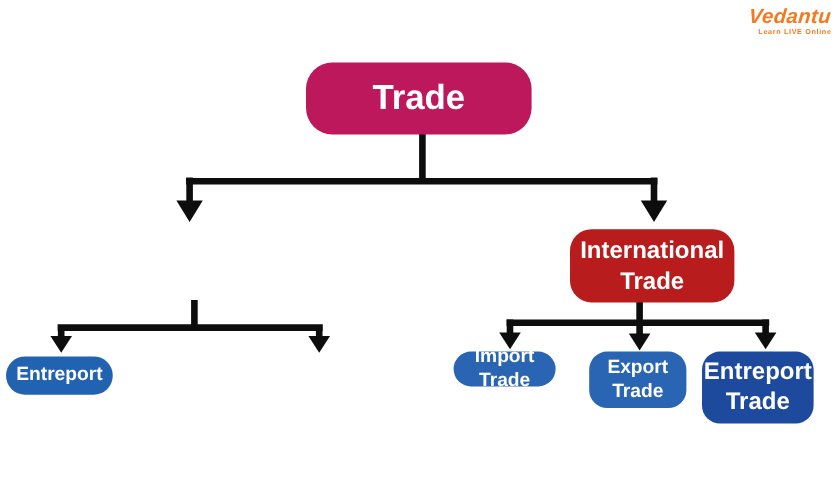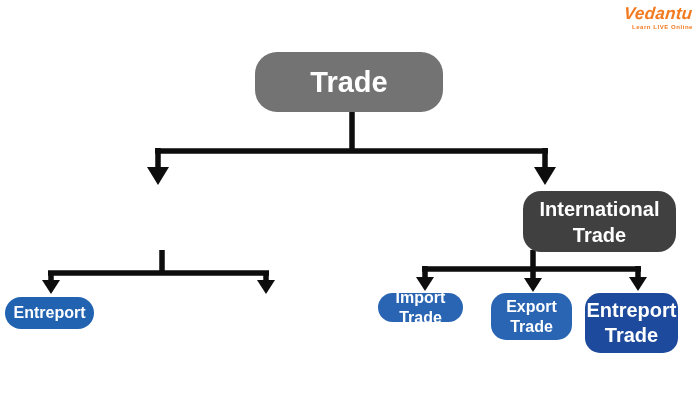--- a/index.html
+++ b/index.html
@@ -13,23 +13,23 @@
   .logo .tagline { font-size:6px; font-weight:bold; letter-spacing:.55px; margin-top:2px; }
   
   svg.connectors { position:absolute; left:0; top:0; width:700px; height:420px; }
   svg.connectors path { stroke:#0d0d0d; stroke-width:5.5; fill:none; }
   svg.connectors polygon { fill:#0d0d0d; }
   
   .node {
     position:absolute; display:flex; align-items:center; justify-content:center;
     text-align:center; color:#ffffff; font-weight:bold;
   }
-  .n-trade        { left:255px; top:52px;  width:188px; height:60px; background:#737373; border-radius:22px; font-size:29px; }
+  .n-trade        { left:255px; top:52px;  width:188px; height:60px; background:#be185d; border-radius:22px; font-size:29px; }
   .n-domestic     { left:90px;  top:191px; width:138px; height:61px; background:#2263b1; border-radius:18px; font-size:20px; line-height:1.3; }
-  .n-international{ left:475px; top:191px; width:153px; height:61px; background:#404040; border-radius:18px; font-size:20px; line-height:1.3;margin-left:48px; }
+  .n-international{ left:475px; top:191px; width:137px; height:61px; background:#b91c1c; border-radius:18px; font-size:20px; line-height:1.3; }
   .n-wholesale    { left:5px;   top:297px; width:89px;  height:32px; background:#2263b1; border-radius:16px; font-size:16px; }
   .n-retail       { left:225px; top:297px; width:82px;  height:33px; background:#2263b1; border-radius:17px; font-size:17px; }
   .n-import       { left:378px; top:293px; width:85px;  height:29px; background:#2a65b3; border-radius:15px; font-size:16px; line-height:1.25; }
   .n-export       { left:491px; top:293px; width:81px;  height:47px; background:#2a65b3; border-radius:15px; font-size:16px; line-height:1.25; }
   .n-entreport    { left:585px; top:293px; width:93px;  height:60px; background:#1d4a9c; border-radius:15px; font-size:20px; line-height:1.25; }
 </style>
 </head>
 <body>
 
 <div class="canvas">

